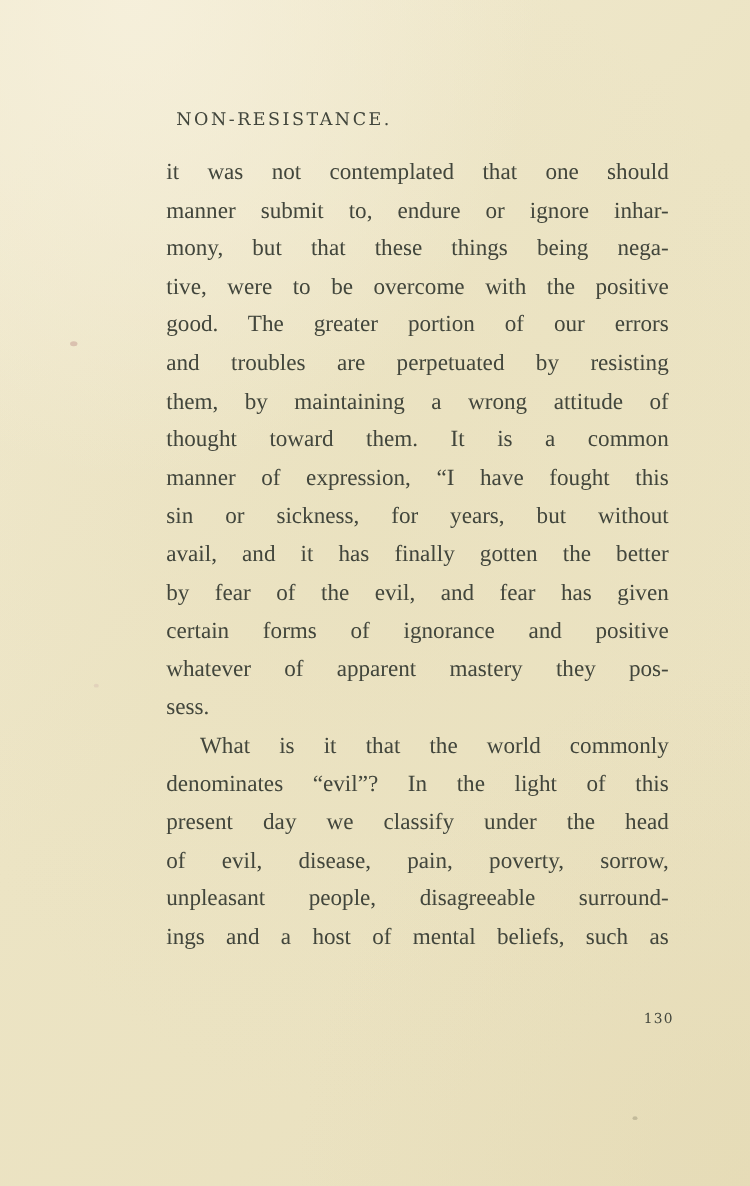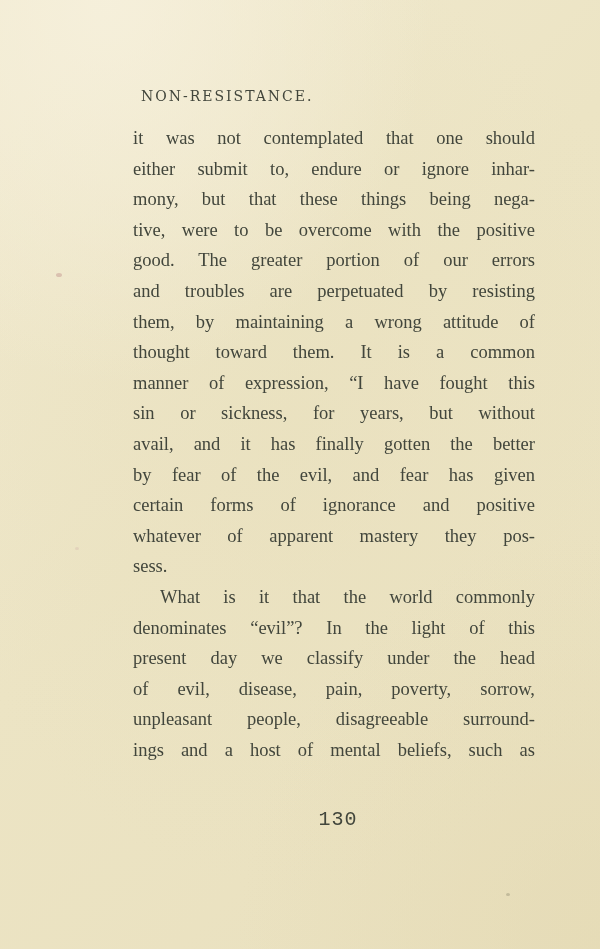--- a/index.html
+++ b/index.html
@@ -51,24 +51,23 @@
   }
   .line.flush-left {
     text-align: left;
     text-align-last: left;
   }
   .page-number {
     position: absolute;
     top: 808px;
     left: 137px;
     width: 402px;
-    text-align: center;
-    font-size: 20px;
+    text-align: right;
+    font-size: 11px;
     letter-spacing: 1px;
-    font-family: Liberation Mono, monospace;
   }
   .speck {
     position: absolute;
     border-radius: 50%;
   }
   .speck-1 {
     left: 56px; top: 273px;
     width: 6px; height: 4px;
     background: #c9a098;
     opacity: 0.55;
@@ -87,21 +86,21 @@
   }
 </style>
 </head>
 <body>
 
 <div class="page" style="color: rgb(66, 70, 60);">
   <div class="running-head">NON-RESISTANCE.</div>
 
   <div class="text-block">
       <div class="line">it was not contemplated that one should</div>
-      <div class="line">either submit to, endure or ignore inhar-</div>
+      <div class="line">manner submit to, endure or ignore inhar-</div>
       <div class="line">mony, but that these things being nega-</div>
       <div class="line">tive, were to be overcome with the positive</div>
       <div class="line">good.  The greater portion of our errors</div>
       <div class="line">and troubles are perpetuated by resisting</div>
       <div class="line">them, by maintaining a wrong attitude of</div>
       <div class="line">thought toward them.  It is a common</div>
       <div class="line">manner of expression, “I have fought this</div>
       <div class="line">sin or sickness, for years, but without</div>
       <div class="line">avail, and it has finally gotten the better</div>
       <div class="line">by fear of the evil, and fear has given</div>

